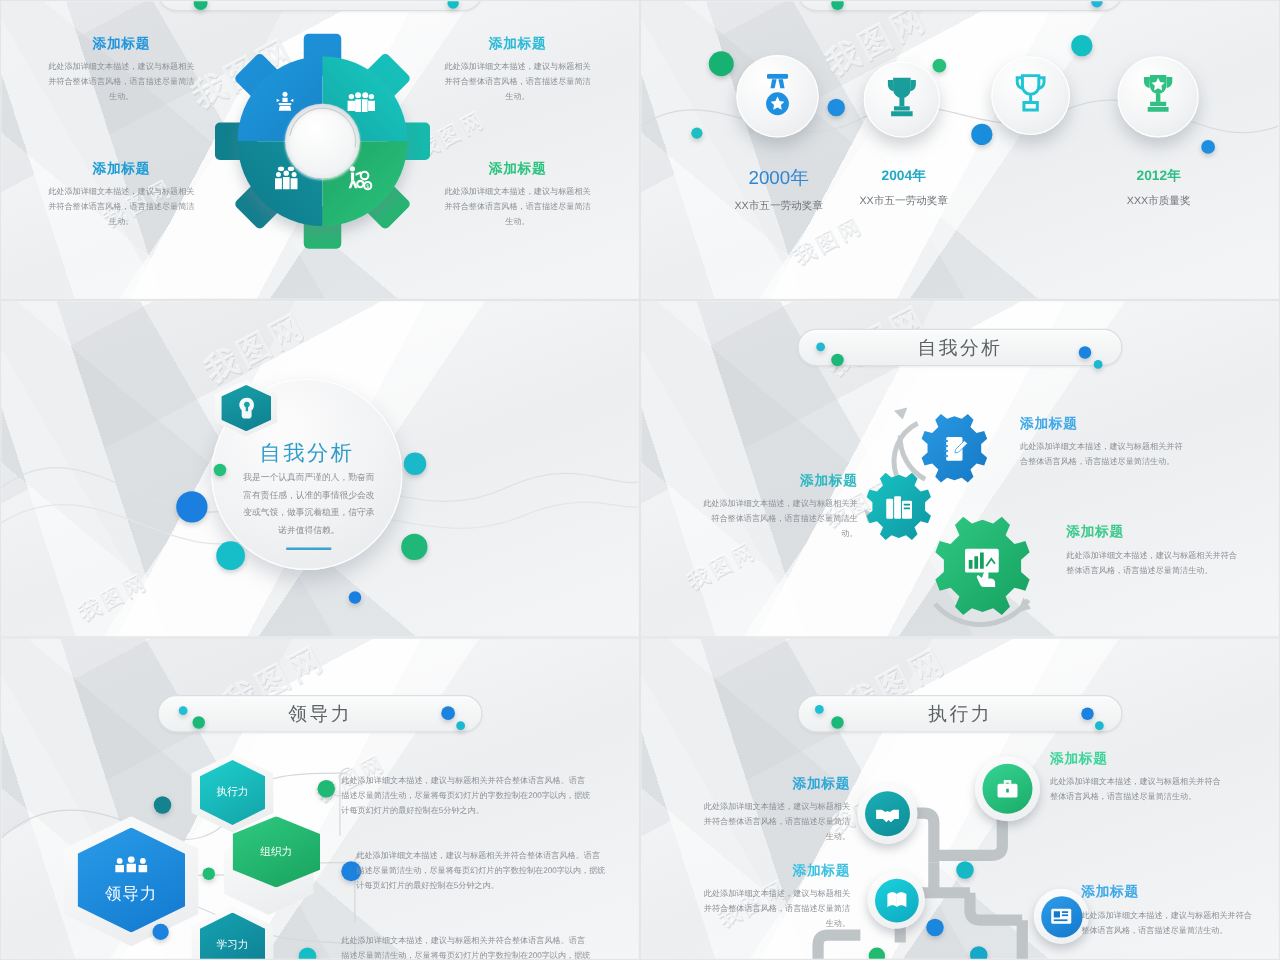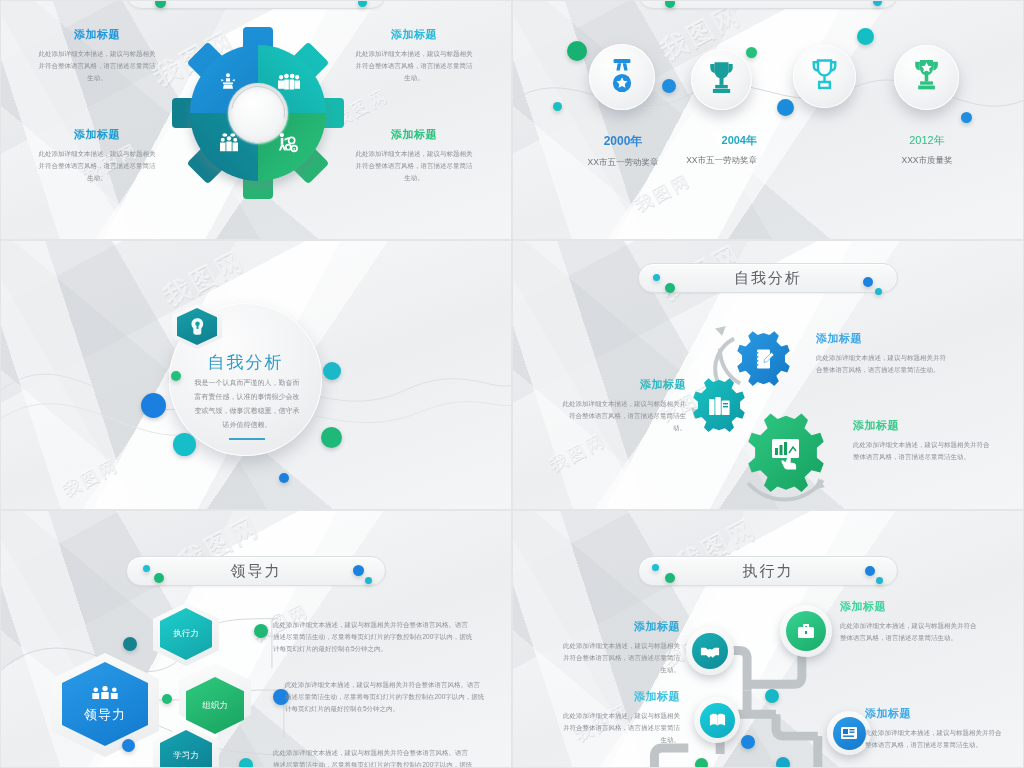--- a/index.html
+++ b/index.html
@@ -229,29 +229,29 @@
           <path d="M7.5 1.6h11v7.2a5.5 5.5 0 0 1-11 0z"></path>
           <path d="M7.5 3h-4v3c0 2.4 1.7 4.1 3.8 4.3zM18.5 3h4v3c0 2.4-1.7 4.1-3.8 4.3z"></path>
           <path d="M13 3.5l1.35 2.8 3.05.45-2.2 2.1.52 3.05L13 10.45l-2.72 1.45.52-3.05-2.2-2.1 3.05-.45z" fill="#fff"></path>
           <rect x="11.5" y="14" width="3" height="5.6"></rect>
           <path d="M7.6 19.5h10.8v2.8H7.6z"></path>
           <path d="M6 23h14v3.2H6z"></path>
         </svg>
   </div>
 
   <div style="position:absolute;left:60px;top:132px;width:100px;text-align:center;">
-    <div style="font-size:12px;font-weight:bold;color:#2f87d4;">2000年</div>
+    <div style="font-size:15px;font-weight:normal;color:#2f87d4;">2000年</div>
     <div style="font-size:8.5px;color:#70757a;margin-top:7px;">XX市五一劳动奖章</div>
   </div>
-  <div style="position:absolute;left:144px;top:132px;width:100px;text-align:right;">
+  <div style="position:absolute;left:160px;top:132px;width:100px;text-align:center;">
     <div style="font-size:11px;font-weight:bold;color:#23a9c4;">2004年</div>
     <div style="font-size:8.5px;color:#70757a;margin-top:7px;">XX市五一劳动奖章</div>
   </div>
   <div style="position:absolute;left:364px;top:132px;width:100px;text-align:center;">
-    <div style="font-size:11px;font-weight:normal;color:#2fbe86;">2012年</div>
+    <div style="font-size:11px;font-weight:bold;color:#2fbe86;">2012年</div>
     <div style="font-size:8.5px;color:#70757a;margin-top:7px;">XXX市质量奖</div>
   </div>
 </div>
 
 <div class="slide">
   <div class="bg"></div>
   <div class="bg2"></div>
   <div class="wm" style="left:160px;top:20px;">我图网</div>
   <div class="wm s" style="left:60px;top:225px;">我图网</div>
   <div class="wm s" style="left:250px;top:160px;">我图网</div>
@@ -426,21 +426,21 @@
     </div>
     <div style="font-size:13px;letter-spacing:1px;">领导力</div>
   </div>
 
   <div class="hexout" style="left:152px;top:92px;width:66px;height:63px;"></div>
   <div class="hex" style="left:159px;top:97px;width:52px;height:52px;background:linear-gradient(150deg,#1fcfcd,#12a3a8);">
     <span style="font-size:8.5px;">执行力</span>
   </div>
 
   <div class="hexout" style="left:178px;top:152px;width:72px;height:69px;"></div>
-  <div class="hex" style="left:185px;top:166px;width:58px;height:57px;background:linear-gradient(150deg,#2fca7f,#18a25e);">
+  <div class="hex" style="left:185px;top:142px;width:70px;height:57px;background:linear-gradient(150deg,#2fca7f,#18a25e);">
     <span style="font-size:8.5px;">组织力</span>
   </div>
 
   <div class="hexout" style="left:152px;top:214px;width:66px;height:63px;"></div>
   <div class="hex" style="left:159px;top:219px;width:52px;height:52px;background:linear-gradient(150deg,#16a3b2,#0c7d90);">
     <span style="font-size:8.5px;">学习力</span>
   </div>
 
   <div class="dot" style="left:122px;top:126px;width:14px;height:14px;background:#14838f;"></div>
   <div class="dot" style="left:161px;top:183px;width:10px;height:10px;background:#20bd77;"></div>

